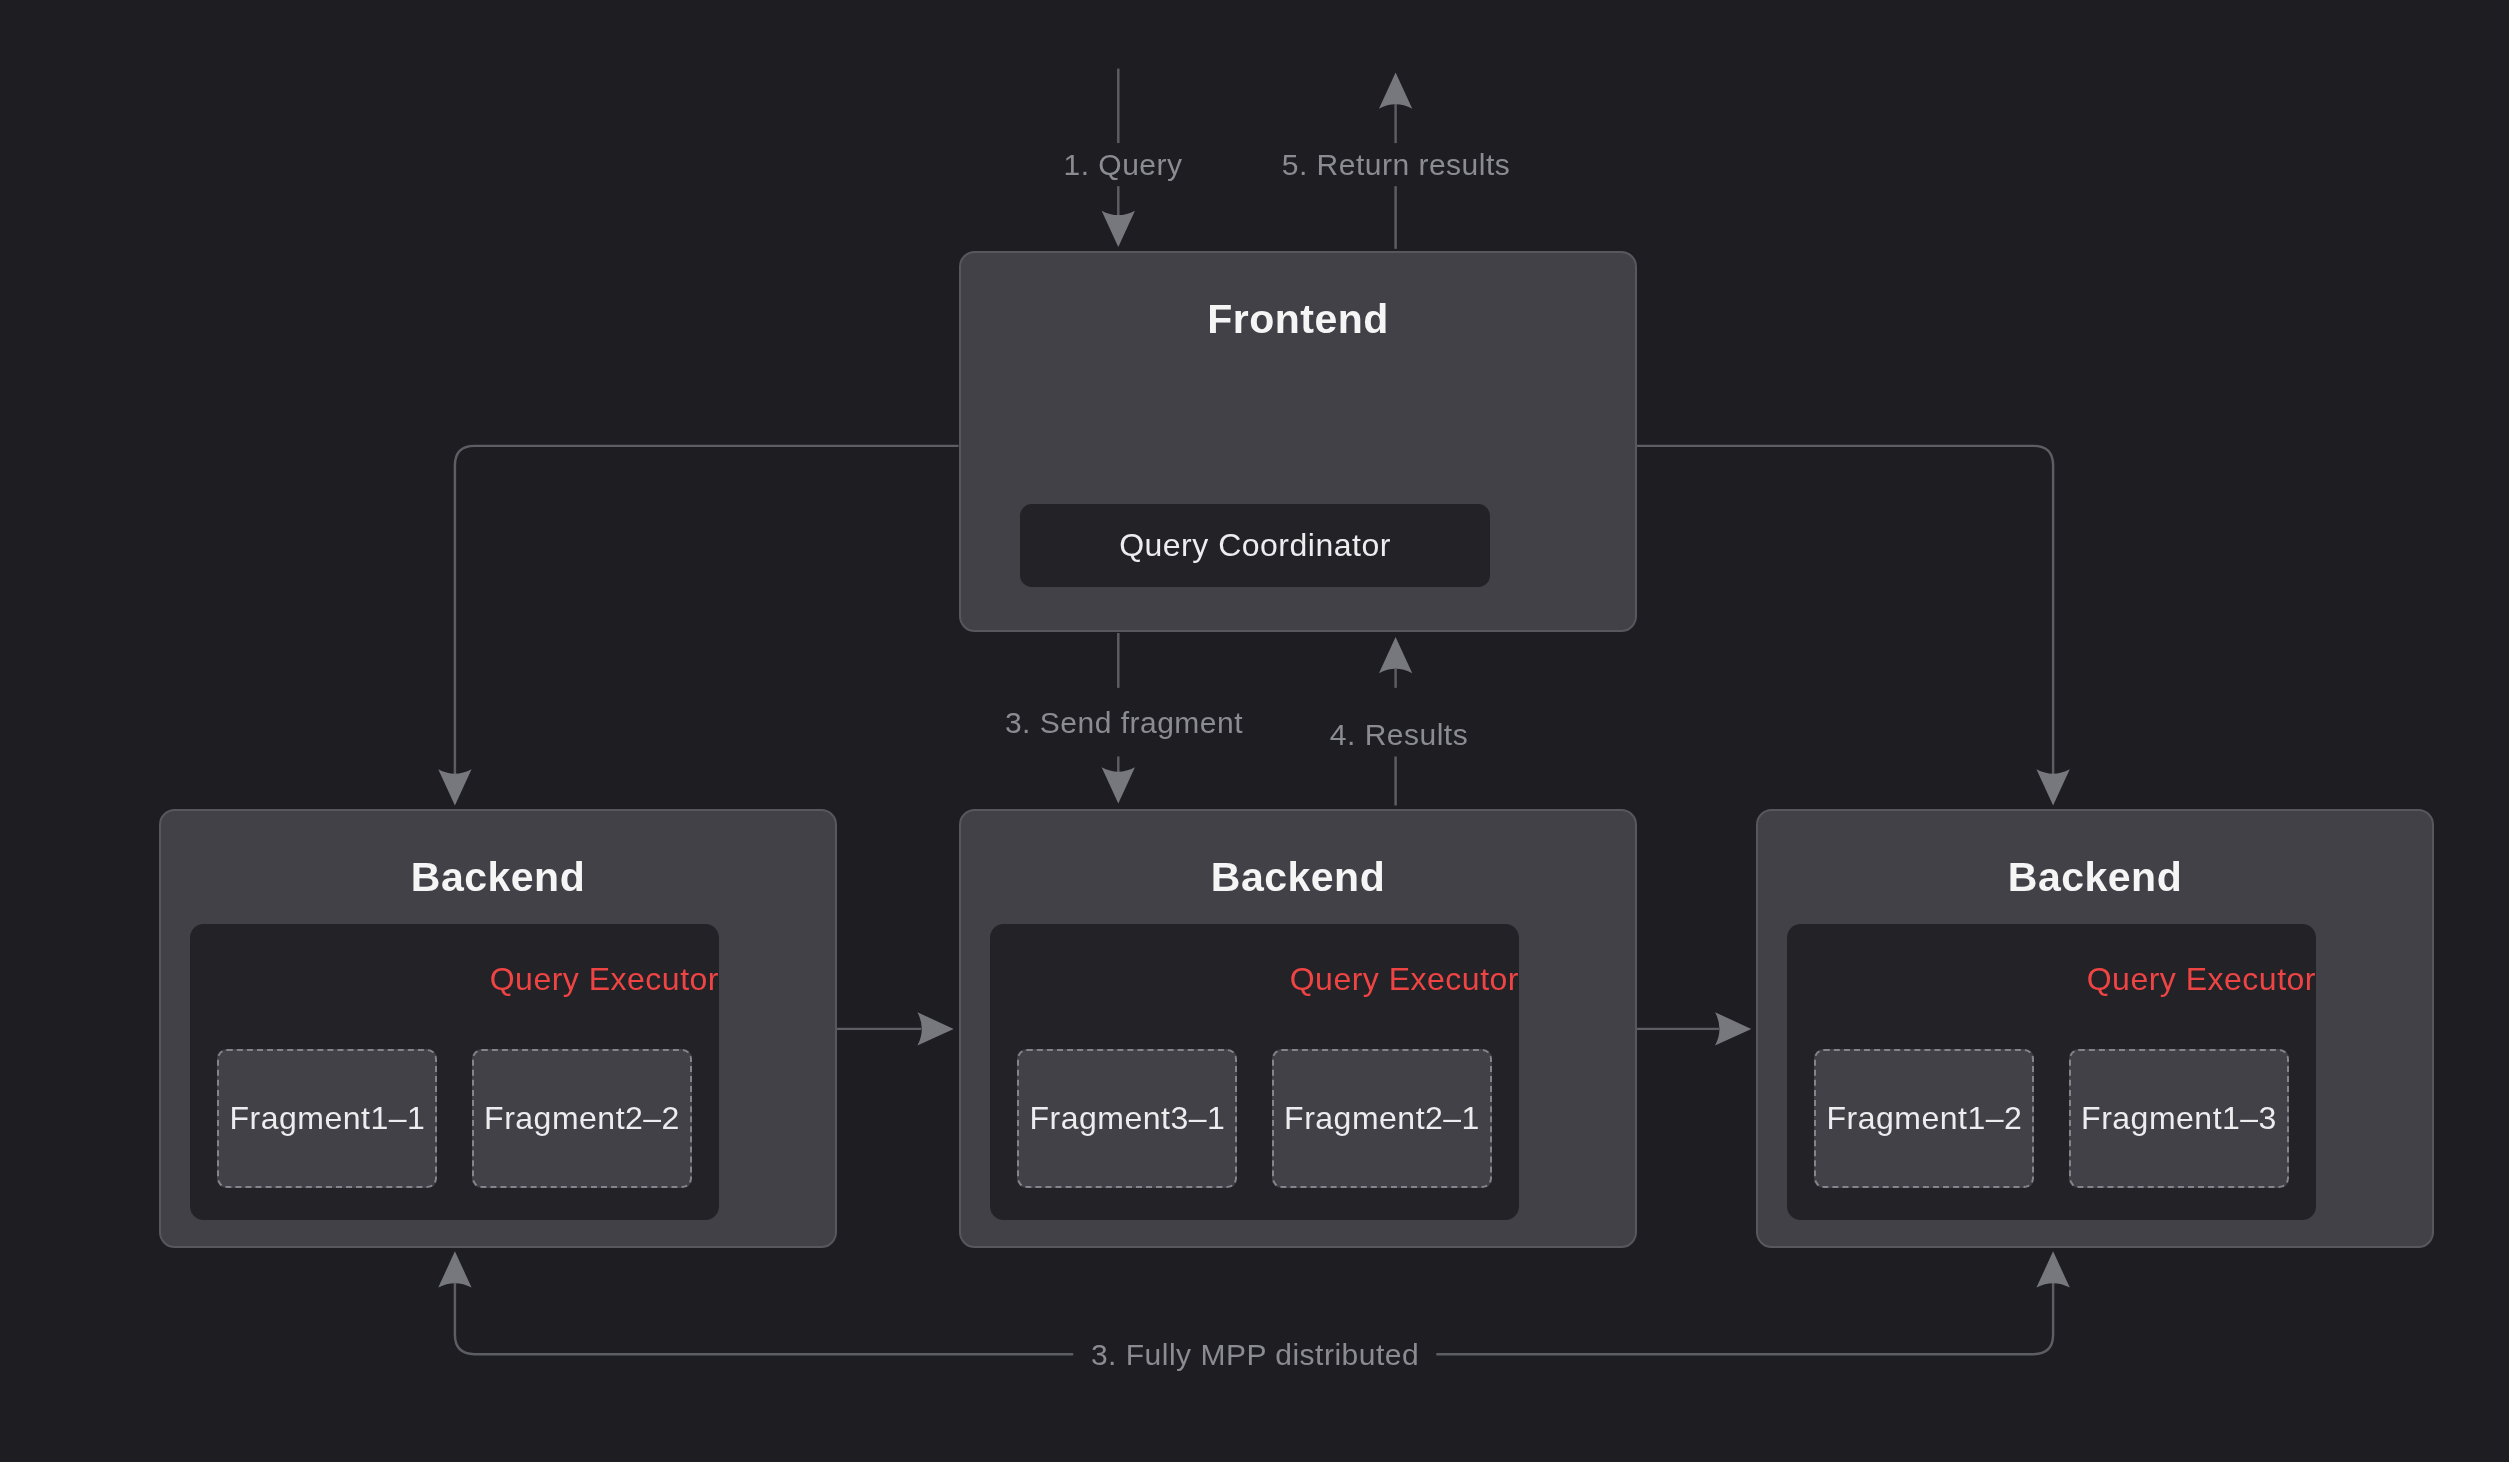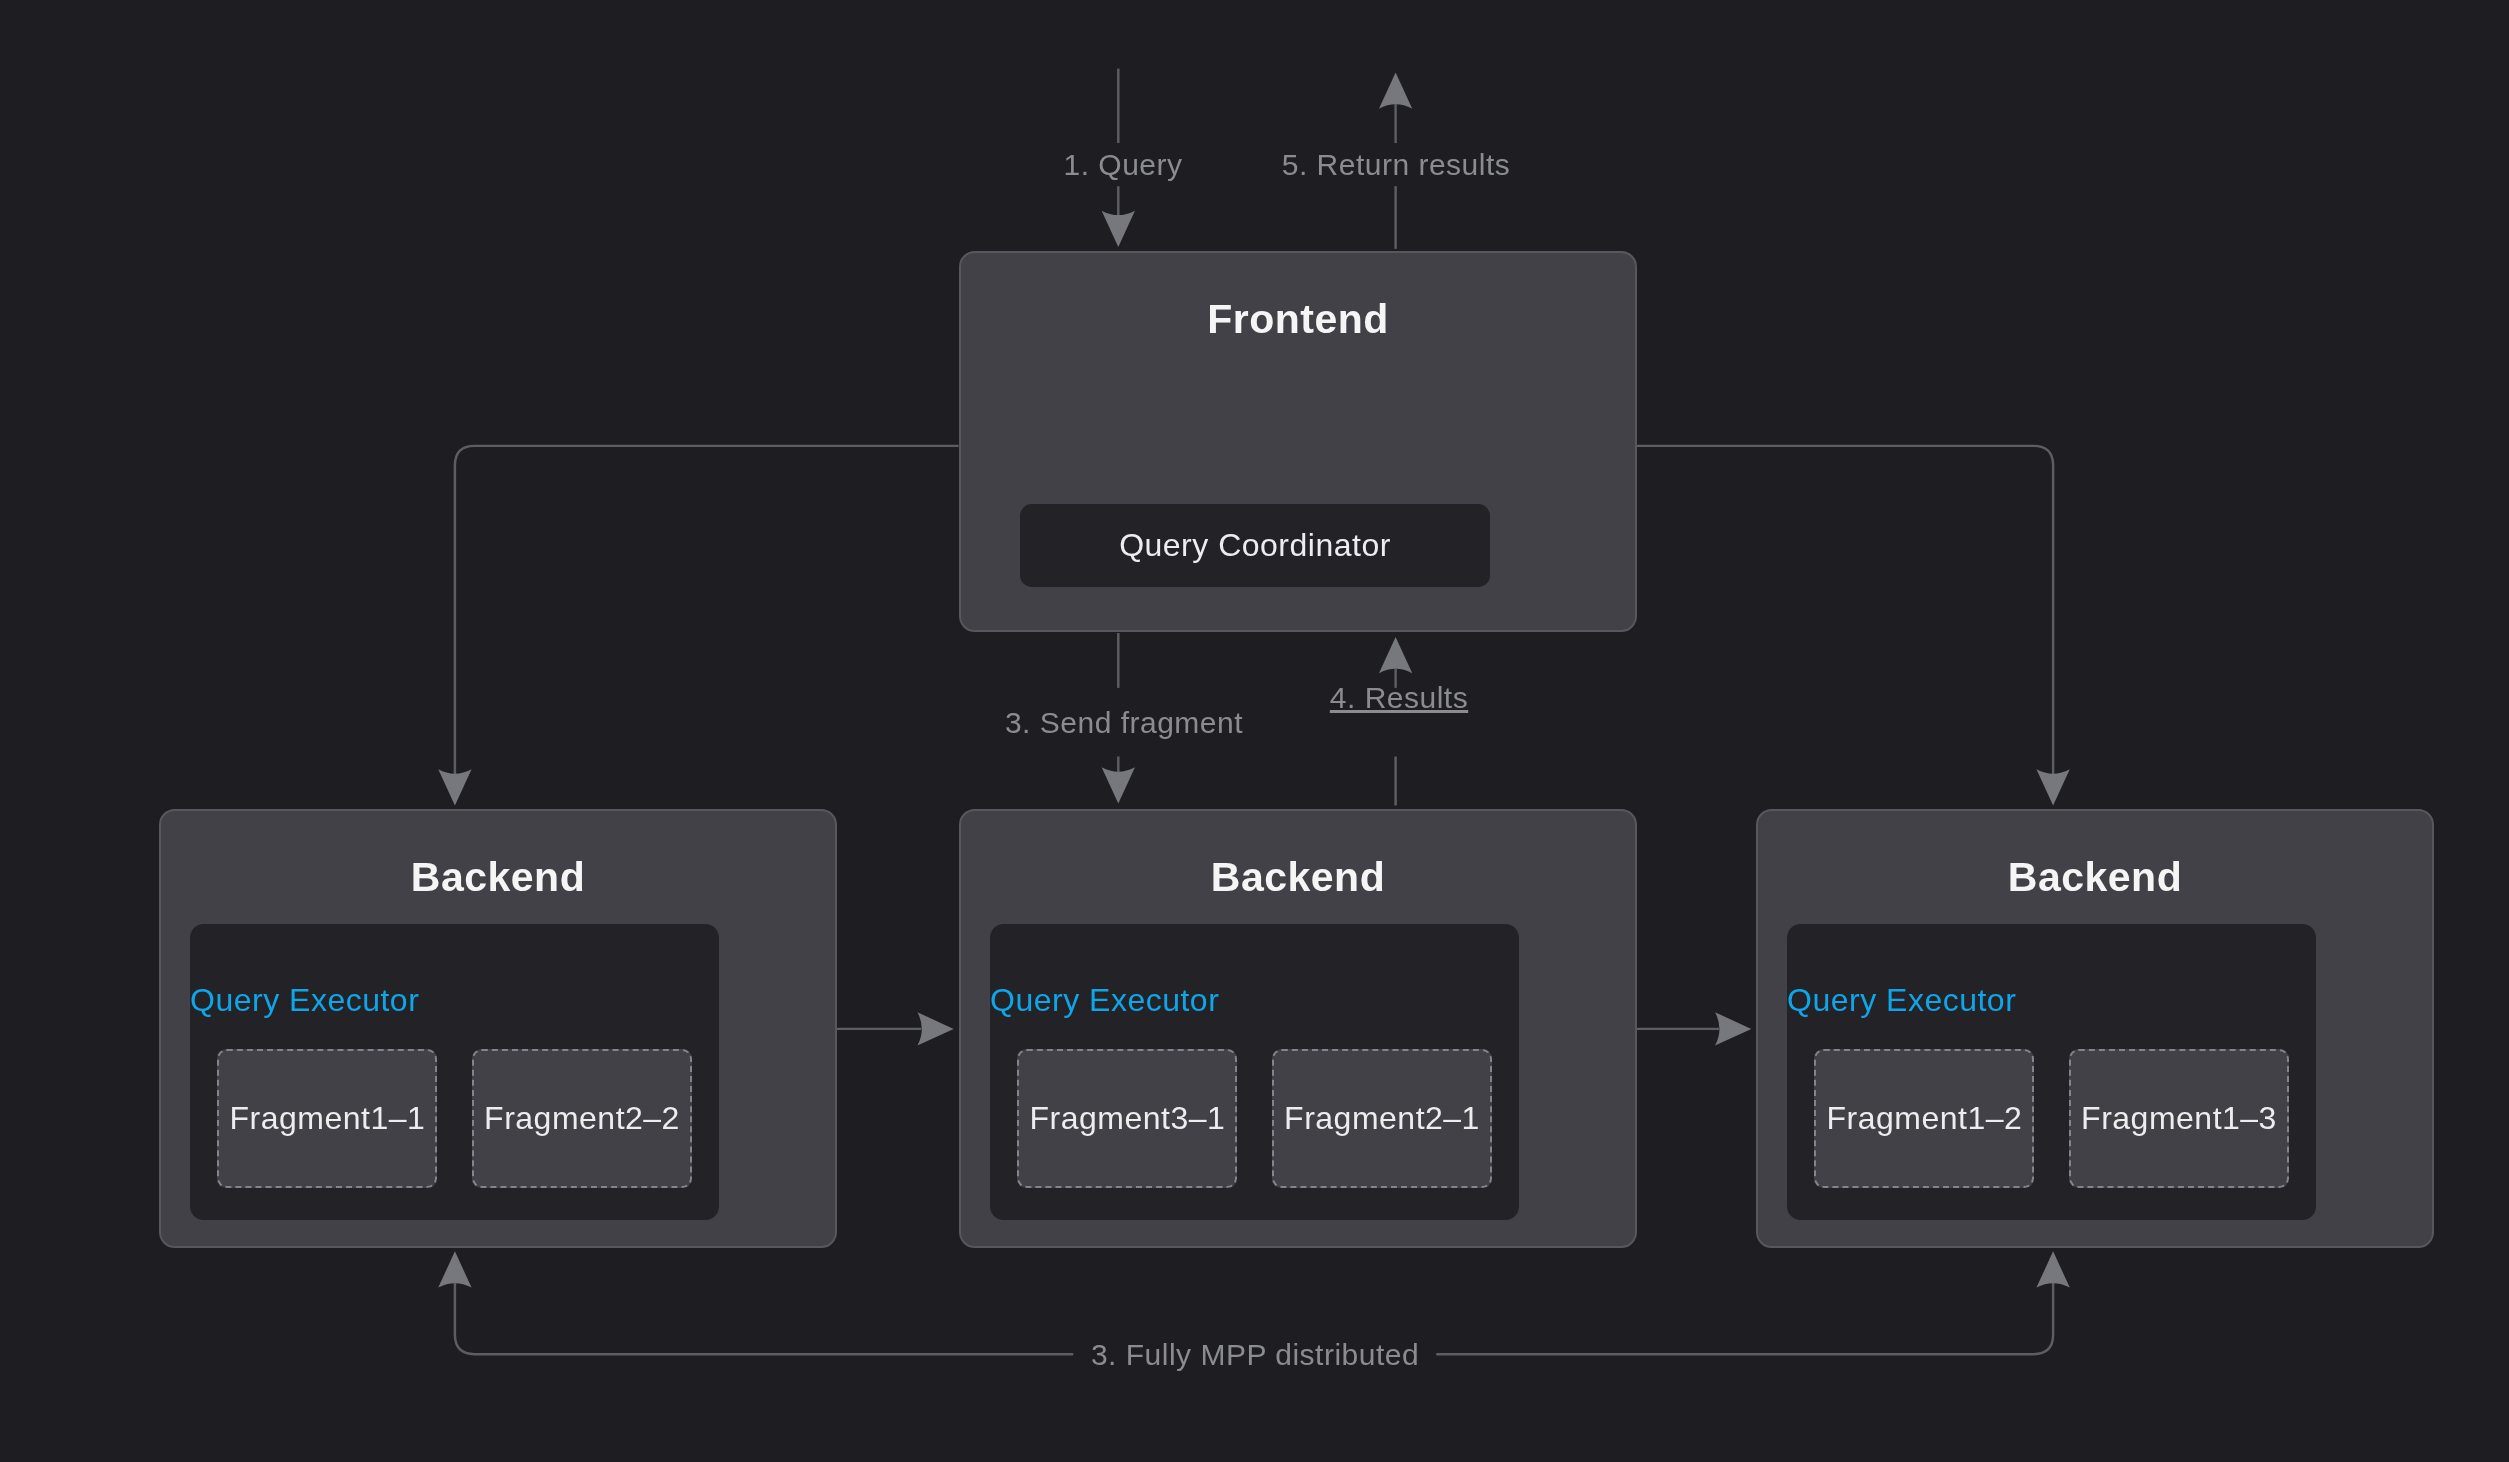--- a/index.html
+++ b/index.html
@@ -80,23 +80,23 @@
   .executor {
     position: absolute;
     left: 29px;
     top: 113px;
     width: 529px;
     height: 296px;
     background: #222227;
     border-radius: 13.7px;
   }
   .executor-title {
-    margin-top: 60px;
-    text-align: left;
-    color: #0ea5e9;
+    margin-top: 39px;
+    text-align: right;
+    color: #ef4444;
     font-size: 32px;
     letter-spacing: 0.5px;
     line-height: 33px;
   }
   .fragment {
     position: absolute;
     top: 125px;
     width: 220px;
     height: 139px;
     background: #414147;
@@ -173,21 +173,21 @@
     <g>
       <path class="arrowhead" d="M464 1277 L447 1314 Q464 1305 481 1314 Z"></path>
       <path class="edge-line" d="M464 1309 V1362 Q464 1382 484 1382 H2075 Q2095 1382 2095 1362 V1309"></path>
       <path class="arrowhead" d="M2095 1277 L2078 1314 Q2095 1305 2112 1314 Z"></path>
     </g>
   </svg>
 
   <div class="edge-label" style="left:1123px; top:165px;">1. Query</div>
   <div class="edge-label" style="left:1396px; top:165px;">5. Return results</div>
   <div class="edge-label" style="left:1124px; top:723px;">3. Send fragment</div>
-  <div class="edge-label" style="left:1399px; top:698px;text-decoration:underline;">4. Results</div>
+  <div class="edge-label" style="left:1399px; top:735px;">4. Results</div>
   <div class="edge-label on-line" style="left:1255px; top:1355px;">3. Fully MPP distributed</div>
 
   <div class="node frontend" style="left:959px; top:251px;">
     <div class="node-title">Frontend</div>
     <div class="component coordinator">
       <span>Query Coordinator</span>
     </div>
   </div>
 
   <div class="node backend" style="left:159px; top:809px;">

